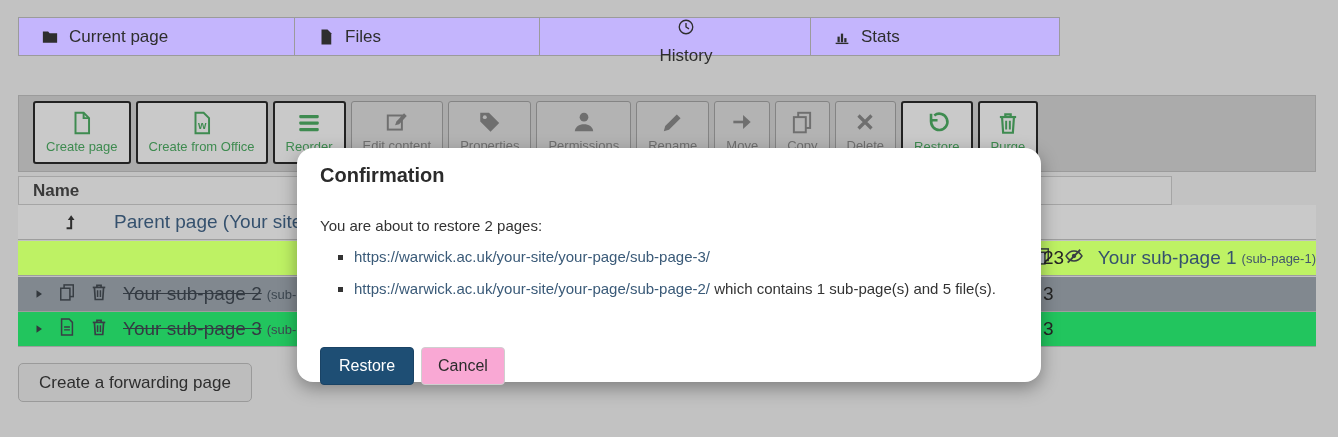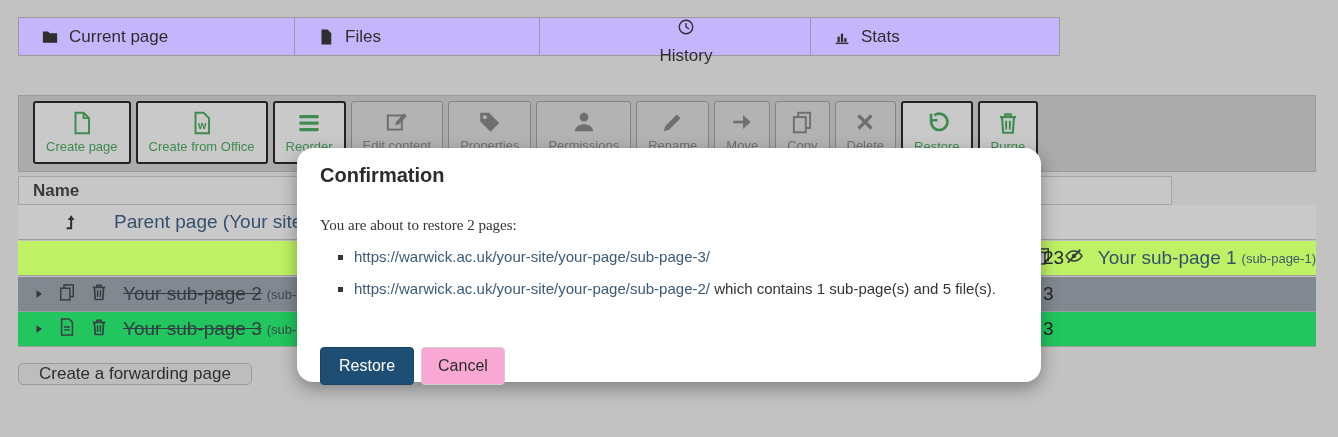--- a/index.html
+++ b/index.html
@@ -65,32 +65,32 @@
   .lvlup svg{width:20px;height:20px;}
   .pagelink{color:#35516e;text-decoration:none;margin-left:14px;cursor:pointer;}
   .row-parent .pagelink{margin-left:32px;}
   .struck .pagelink{color:#343b43;text-decoration:line-through;}
   .slug{font-size:13px;color:#42566c;margin-left:5px;}
   .struck .slug{color:#3c4750;}
   .count{position:absolute;left:1025px;font-size:19px;color:#242424;}
 
   
   .fwd-btn{
-    position:absolute;left:18px;top:363px;height:22px;box-sizing:border-box;
+    position:absolute;left:18px;top:363px;height:39px;box-sizing:border-box;
     background:#bdbdbd;border:1px solid #9a9a9a;border-radius:5px;
     font-size:17px;color:#2e2e2e;display:flex;align-items:center;padding:8px 20px;cursor:pointer;
   }
 
   
   .modal{
     position:absolute;left:297px;top:148px;width:744px;height:234px;background:#ffffff;
     border-radius:16px;box-shadow:0 6px 18px rgba(0,0,0,0.35);z-index:10;
   }
   .modal-title{position:absolute;left:23px;top:16px;font-size:20px;font-weight:bold;color:#2b2b2b;}
-  .modal-msg{position:absolute;left:23px;top:69px;font-size:15px;color:#333;font-family:Liberation Serif, serif;}
+  .modal-msg{position:absolute;left:23px;top:69px;font-size:15px;color:#333;}
   .modal-list{position:absolute;left:23px;top:100px;margin:0;padding-left:34px;list-style:square;color:#555;}
   .modal-list li{margin-bottom:15px;font-size:15px;color:#333;}
   .modal-link{color:#3a5a78;text-decoration:none;cursor:pointer;}
   .modal-btns{position:absolute;left:23px;top:199px;display:flex;gap:7px;}
   .btn-confirm{
     box-sizing:border-box;height:38px;padding:0 18px;background:#1e4e74;border:1px solid #1a4365;
     border-radius:4px;color:#fff;font-size:16px;display:flex;align-items:center;cursor:pointer;
   }
   .btn-cancel{
     box-sizing:border-box;height:38px;padding:0 16px;background:#f9a8d4;border:1px solid #cfcfcf;

